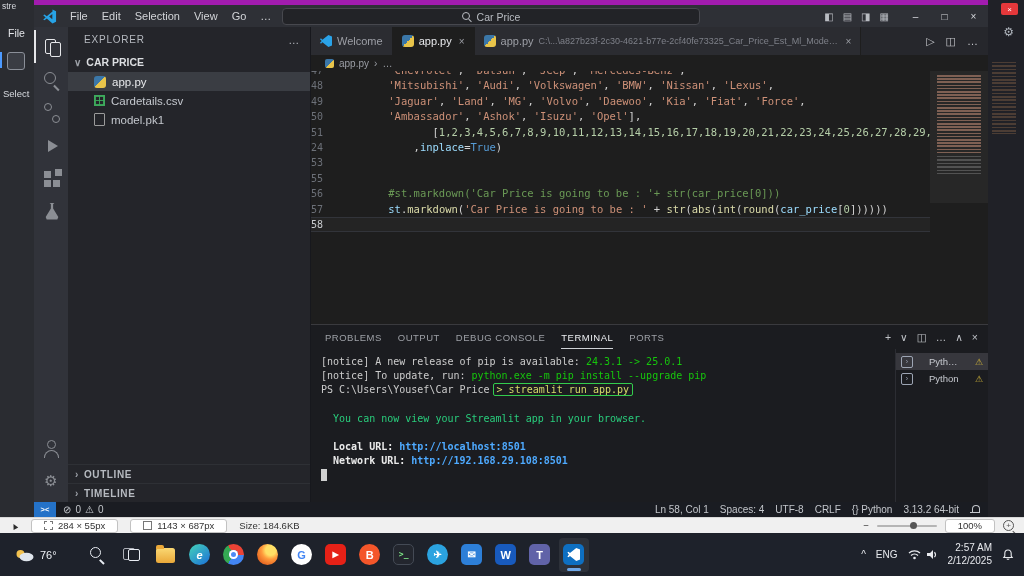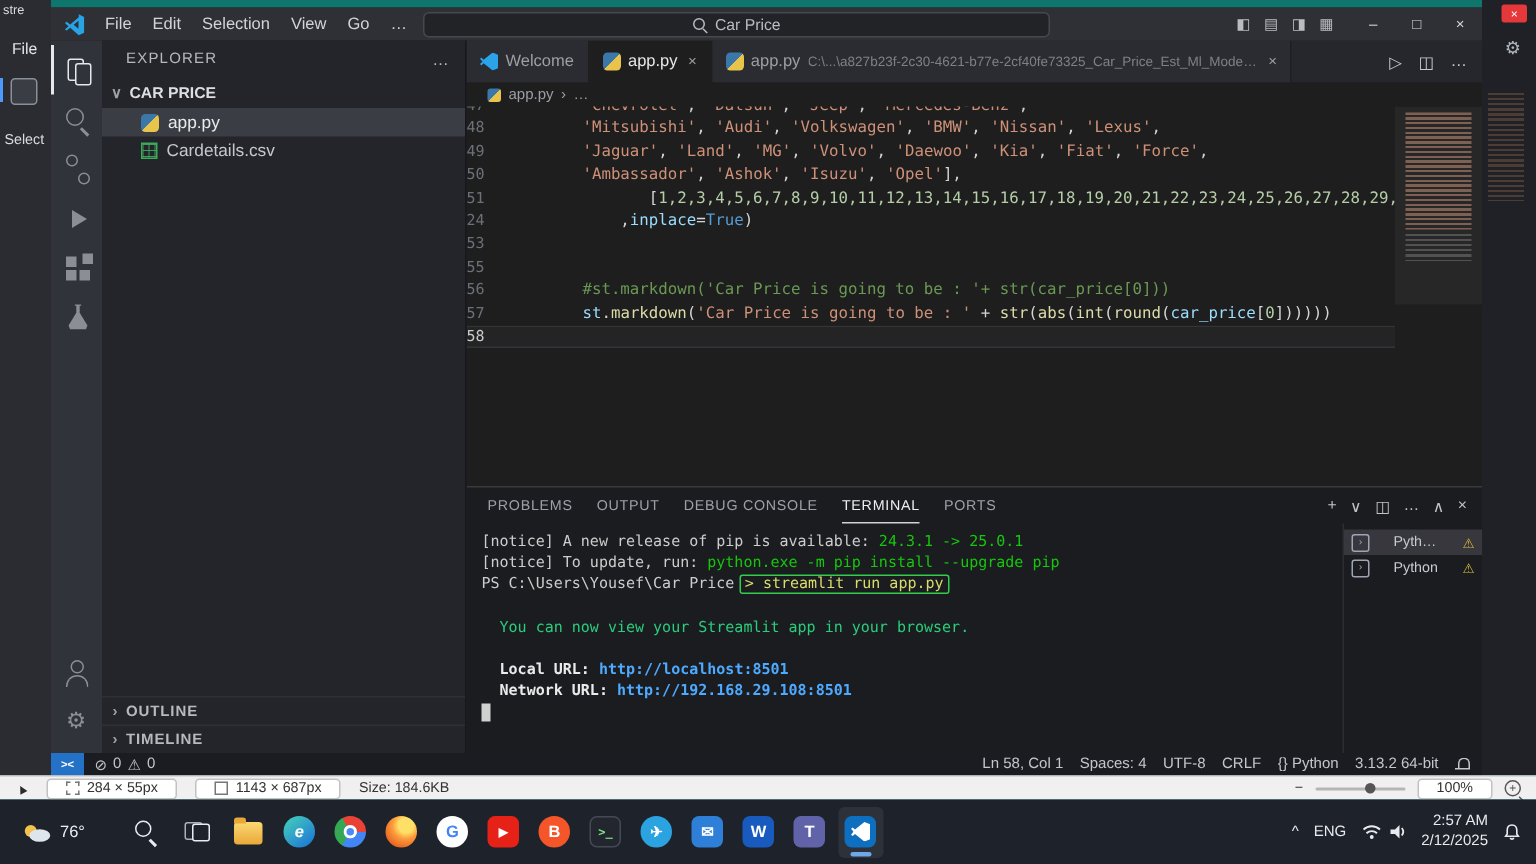--- a/index.html
+++ b/index.html
@@ -1,16 +1,16 @@
 <!DOCTYPE html>
 <html><head>
 <meta charset="utf-8">
 <style>
   html,body{margin:0;padding:0;background:#101114;}
-  #screen{position:relative;width:1024px;height:576px;overflow:hidden;background:#0f766e;
+  #screen{position:relative;width:1024px;height:576px;overflow:hidden;background:#a21caf;
     font-family:"Liberation Sans",sans-serif;-webkit-font-smoothing:antialiased;}
 
   
   .left-strip{position:absolute;left:0;top:0;width:34px;height:517px;background:#2a2c31;z-index:1;}
   .ls-title{position:absolute;top:1px;left:2px;font-size:8.5px;color:#d8dbe0;white-space:nowrap;}
   .ls-file{position:absolute;top:27px;left:8px;font-size:10.5px;color:#e3e5e9;}
   .ls-tool{position:absolute;top:52px;left:7px;width:16px;height:16px;border:1px solid #8a8f98;border-radius:3px;background:#3a3d44;display:block;}
   .ls-accent{position:absolute;top:52px;left:0;width:2px;height:16px;background:#4c9aff;display:block;}
   .ls-select{position:absolute;top:88px;left:3px;font-size:9.5px;color:#d8dbe0;}
   .outer-right{position:absolute;left:988px;top:0;width:36px;height:517px;background:#202127;z-index:1;}
@@ -296,20 +296,24 @@
         </div>
         <div>
             <div class="file-row selected">
               <span class="fi fi-python"></span>
               <span class="file-label">app.py</span>
             </div>
             <div class="file-row">
               <span class="fi fi-csv"></span>
               <span class="file-label">Cardetails.csv</span>
             </div>
+            <div class="file-row">
+              <span class="fi fi-file"></span>
+              <span class="file-label">model.pk1</span>
+            </div>
           </div>
         <div class="side-bottom">
             <div class="side-section">
               <span class="chev">›</span>
               <span>OUTLINE</span>
             </div>
             <div class="side-section">
               <span class="chev">›</span>
               <span>TIMELINE</span>
             </div>

